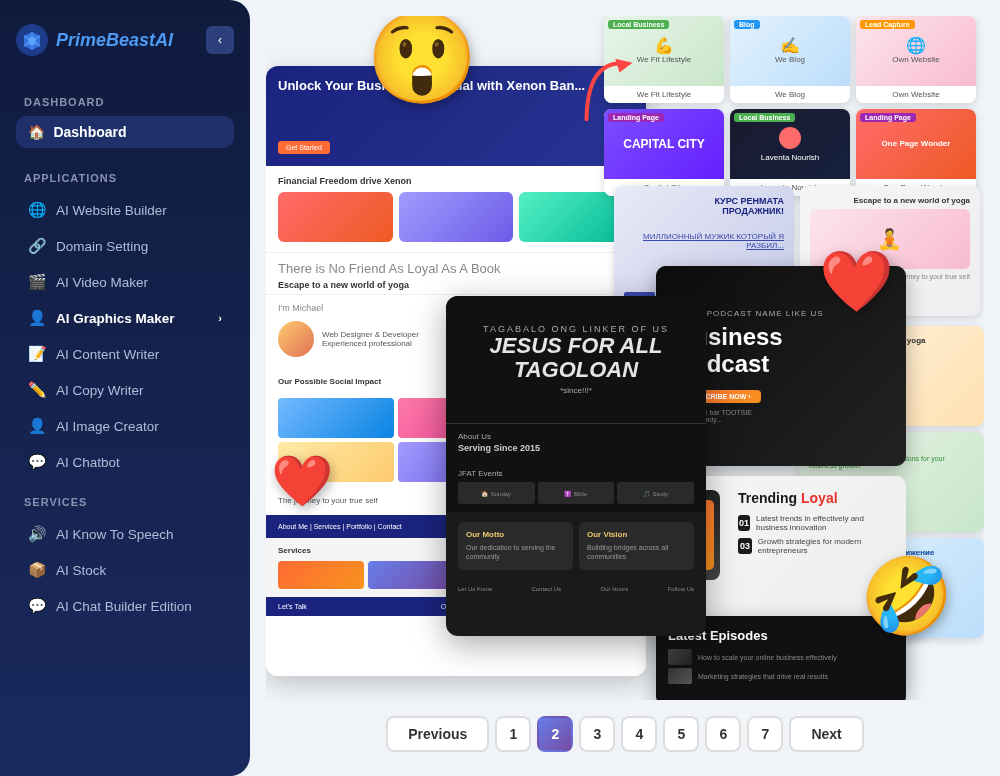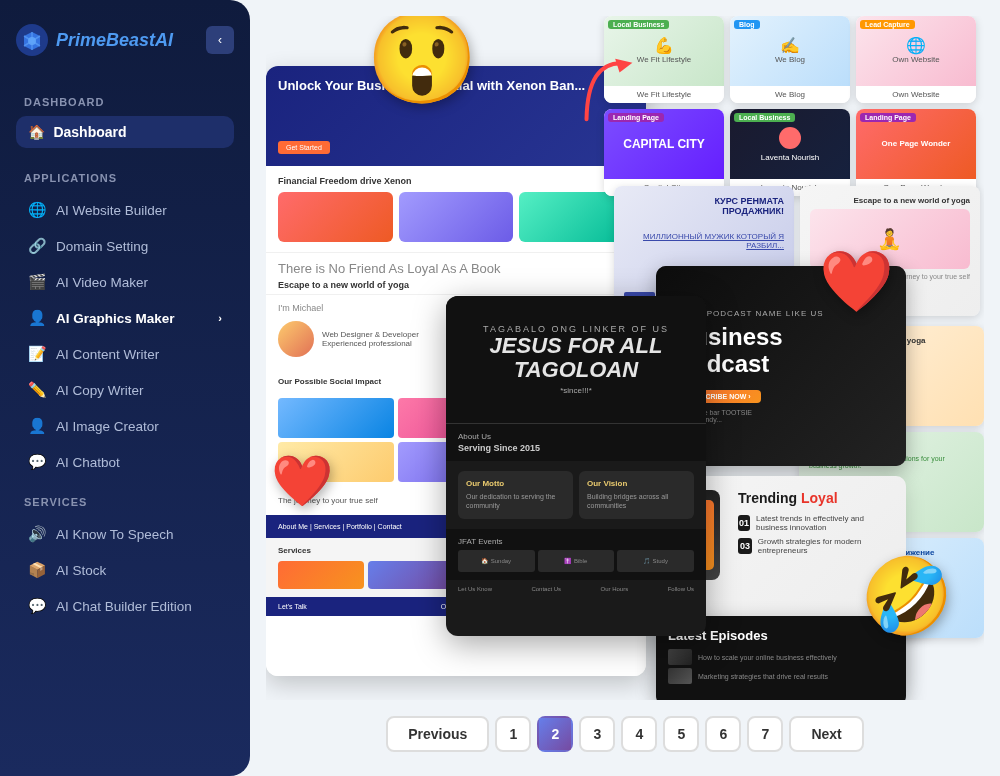--- a/index.html
+++ b/index.html
@@ -853,44 +853,44 @@
       <div class="featured-card">
         <div class="featured-card-header">
           <div class="featured-card-subtitle">TAGABALO ONG LINKER OF US</div>
           <div class="featured-card-title">JESUS FOR ALL TAGOLOAN</div>
           <div style="color:#aaa;font-size:8px;margin-top:4px;">*since!!!*</div>
         </div>
         <div style="background:#111;padding:8px 12px;border-top:1px solid #333;">
           <div style="font-size:8px;color:#aaa;">About Us</div>
           <div style="color:#ccc;font-size:9px;font-weight:600;margin-top:2px;">Serving Since 2015</div>
         </div>
-        <div style="background:#1a1a1a;padding:10px 12px;display:grid;grid-template-columns:1fr 1fr;gap:6px;">
-          <div class="motto-box">
-            <div class="motto-title">Our Motto</div>
-            <div class="motto-text">Our dedication to serving the community</div>
-          </div>
-          <div class="motto-box">
-            <div class="motto-title">Our Vision</div>
-            <div class="motto-text">Building bridges across all communities</div>
-          </div>
-        </div>
         <div style="background:#111;padding:8px 12px;">
           <div style="font-size:8px;color:#aaa;margin-bottom:4px;">JFAT Events</div>
           <div style="display:grid;grid-template-columns:repeat(3,1fr);gap:3px;">
             <div style="height:22px;background:#2a2a2a;border-radius:3px;display:flex;align-items:center;justify-content:center;">
                 <span style="font-size:6px;color:#888;">🏠 Sunday</span>
               </div>
             <div style="height:22px;background:#2a2a2a;border-radius:3px;display:flex;align-items:center;justify-content:center;">
                 <span style="font-size:6px;color:#888;">✝️ Bible</span>
               </div>
             <div style="height:22px;background:#2a2a2a;border-radius:3px;display:flex;align-items:center;justify-content:center;">
                 <span style="font-size:6px;color:#888;">🎵 Study</span>
               </div>
           </div>
         </div>
+        <div style="background:#1a1a1a;padding:10px 12px;display:grid;grid-template-columns:1fr 1fr;gap:6px;">
+          <div class="motto-box">
+            <div class="motto-title">Our Motto</div>
+            <div class="motto-text">Our dedication to serving the community</div>
+          </div>
+          <div class="motto-box">
+            <div class="motto-title">Our Vision</div>
+            <div class="motto-text">Building bridges across all communities</div>
+          </div>
+        </div>
         <div style="background:#1a1a1a;padding:6px 12px;display:flex;justify-content:space-between;align-items:center;">
           <span style="font-size:6px;color:#888;">Let Us Know</span>
           <span style="font-size:6px;color:#888;">Contact Us</span>
           <span style="font-size:6px;color:#888;">Our Hours</span>
           <span style="font-size:6px;color:#888;">Follow Us</span>
         </div>
       </div>
 
       <div class="podcast-card">
         <div class="podcast-overlay">

